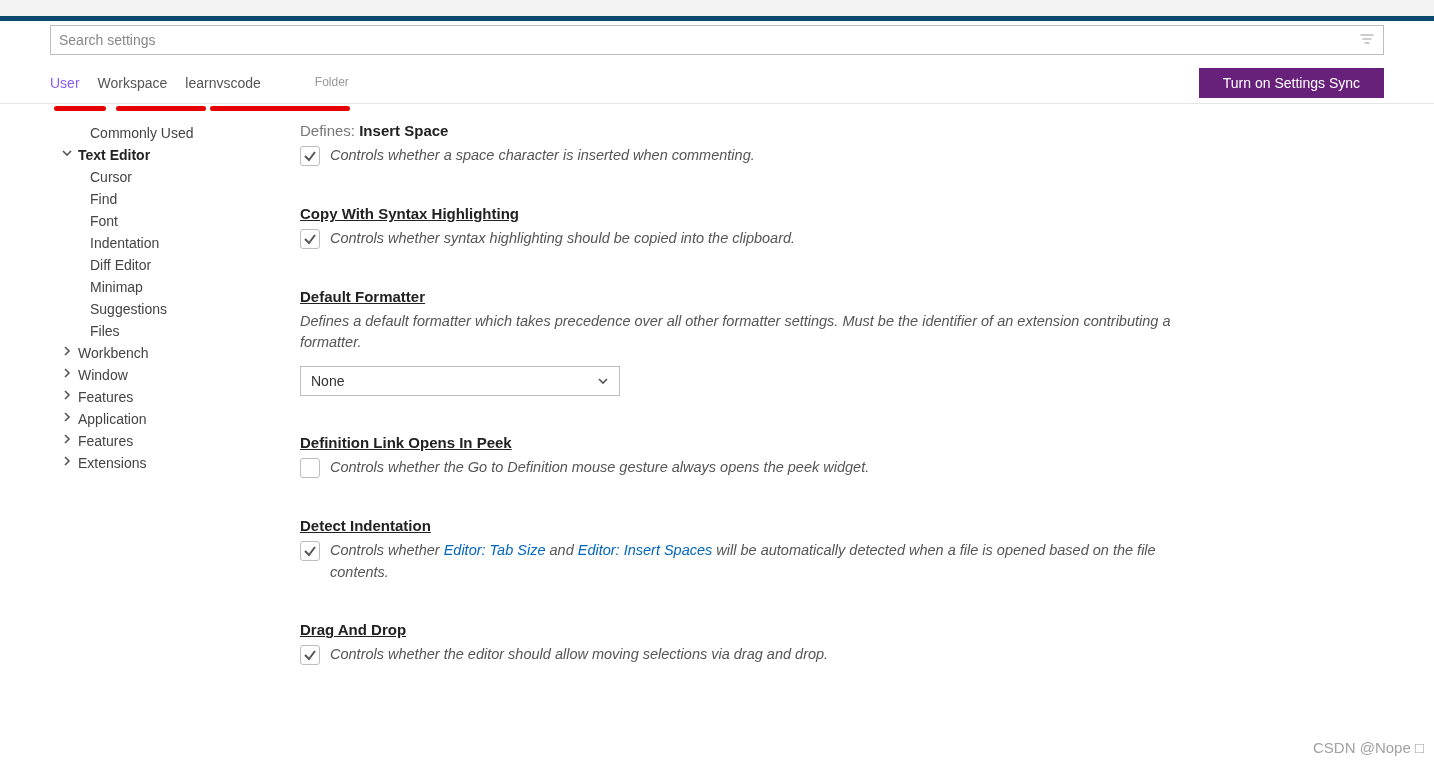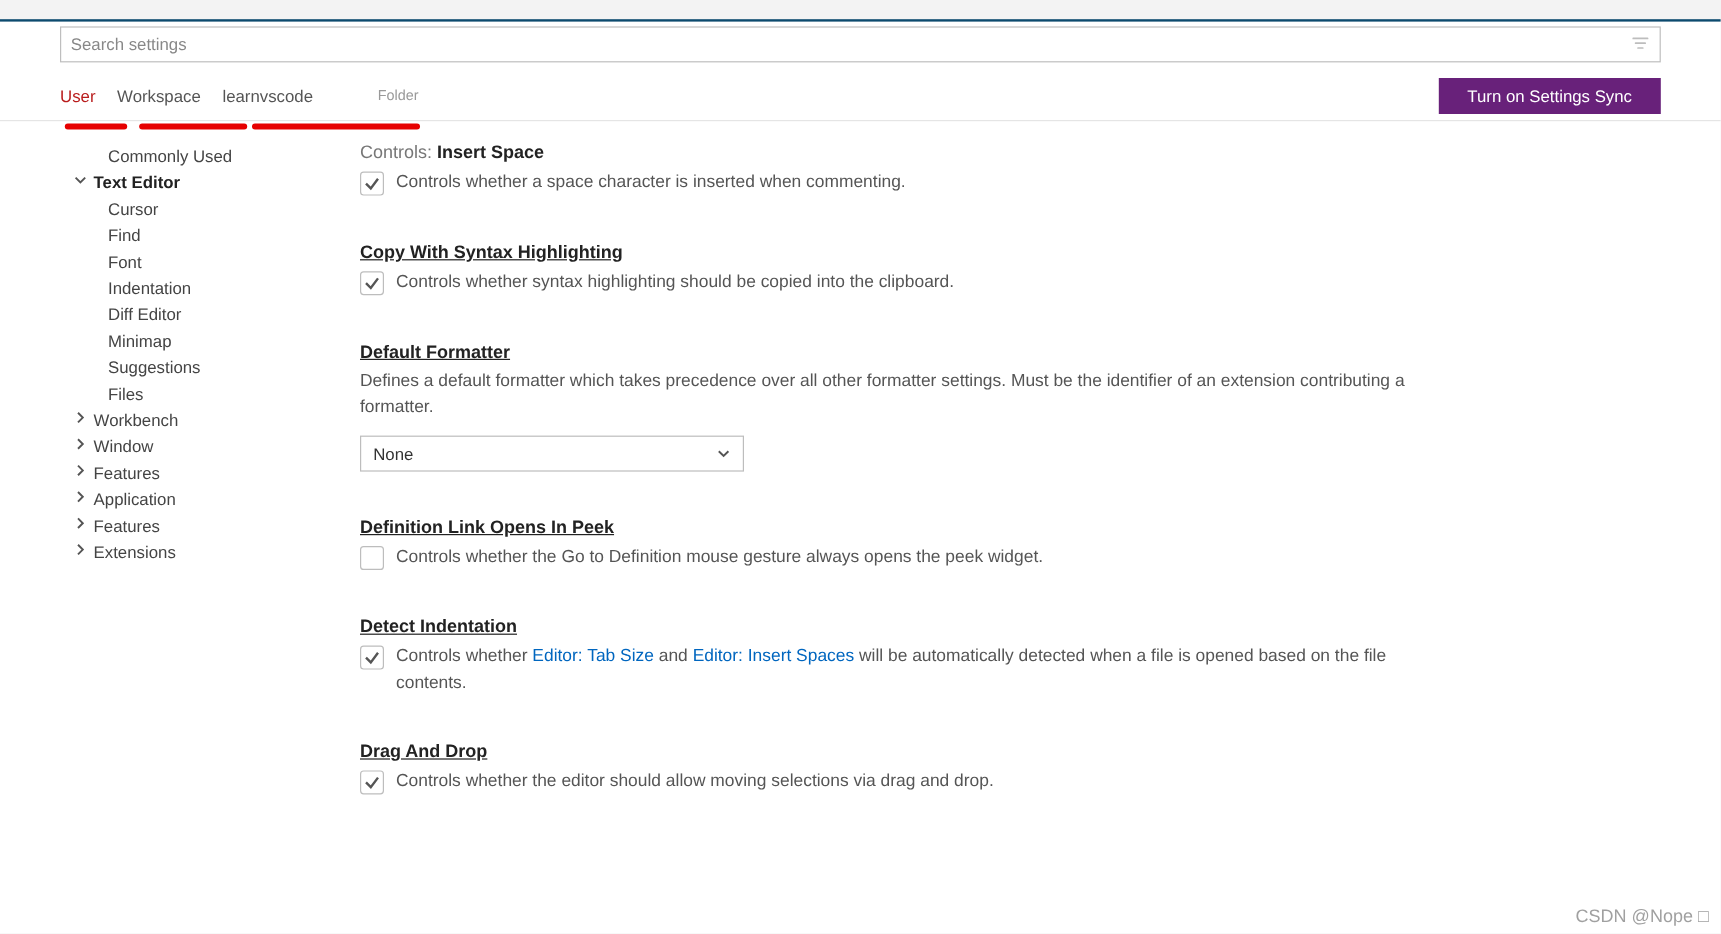--- a/index.html
+++ b/index.html
@@ -1,26 +1,26 @@
 <!DOCTYPE html>
 <html><head>
 <meta charset="utf-8">
 <style>
   * { box-sizing: border-box; margin: 0; padding: 0; }
   html, body { width: 1434px; height: 778px; font-family: "Segoe UI", -apple-system, sans-serif; background: #f3f3f3; color: #333; overflow: hidden; }
   .top-gap { height: 16px; background: #f3f3f3; }
-  .page { background: #fff; height: 762px; border-top: 2px solid #0c4a6e; }
+  .page { background: #fff; height: 762px; border-top: 5px solid #0c4a6e; }
   .search-wrap { padding: 4px 50px 0 50px; }
   .search-box { display: flex; align-items: center; border: 1px solid #bebebe; height: 30px; padding: 0 8px; background: #fff; }
   .search-input { flex: 1; border: none; outline: none; font-size: 14px; color: #333; background: transparent; }
   .search-input::placeholder { color: #888; }
   .filter-icon { width: 16px; height: 16px; opacity: .55; }
   .tabs-row { display: flex; align-items: center; padding: 16px 50px 0 50px; border-bottom: 1px solid #e5e5e5; position: relative; }
   .tab { font-size: 14px; color: #555; padding: 4px 0 12px 0; margin-right: 18px; cursor: pointer; }
-  .tab.active { color: #b91c1c; }
+  .tab.active { color: #8b5cf6; }
   .folder-tag { font-size: 12px; color: #999; margin-left: -8px; margin-bottom: 10px; padding-left: 44px; }
   .sync-btn { margin-left: auto; background: #68217a; color: #fff; border: none; font-size: 14px; padding: 7px 24px; cursor: pointer; position: relative; top: -4px; }
   .underline { position: absolute; bottom: -8px; height: 5px; background: #e60000; border-radius: 3px; }
   .u1 { left: 54px; width: 52px; }
   .u2 { left: 116px; width: 90px; }
   .u3 { left: 210px; width: 140px; }
   .content { display: flex; height: calc(100% - 104px); }
   .sidebar { width: 300px; padding: 18px 8px 8px 60px; font-size: 14px; overflow-y: auto; }
   .tree-item { display: flex; align-items: flex-start; padding: 3px 0; cursor: pointer; color: #444; }
   .tree-item.bold { font-weight: 600; color: #222; }
@@ -29,26 +29,26 @@
   .twisty svg { width: 12px; height: 12px; stroke: #555; stroke-width: 1.6; fill: none; }
   .main { flex: 1; padding: 18px 40px 40px 0; overflow-y: auto; }
   .setting { margin-bottom: 38px; max-width: 900px; }
   .setting-title { font-size: 15px; margin-bottom: 6px; }
   .setting-title .cat { color: #777; }
   .setting-title .name { color: #222; font-weight: 600; }
   .setting-title.nocat .name { color: #222; font-weight: 600; text-decoration: underline; }
   .setting-row { display: flex; align-items: flex-start; gap: 10px; }
   .checkbox { width: 20px; height: 20px; border: 1px solid #bdbdbd; border-radius: 3px; display: inline-flex; align-items: center; justify-content: center; flex-shrink: 0; margin-top: 1px; cursor: pointer; background: #fff; }
   .checkbox svg { width: 14px; height: 14px; stroke: #555; stroke-width: 2; fill: none; }
-  .desc { font-size: 14.5px; color: #555; line-height: 1.5; }
+  .desc { font-size: 14.5px; color: #555; line-height: 1.5; font-style: italic; }
   .desc a { color: #0066bf; text-decoration: none; cursor: pointer; }
   .select { margin-top: 12px; width: 320px; height: 30px; border: 1px solid #bdbdbd; background: #fff; display: flex; align-items: center; padding: 0 10px; font-size: 14px; color: #333; cursor: pointer; }
   .select .sel-val { flex: 1; }
   .select svg { width: 12px; height: 12px; stroke: #555; stroke-width: 1.6; fill: none; }
-  .watermark { position: fixed; right: 10px; bottom: 6px; font-size: 15px; color: rgba(120,120,120,.7); font-family: sans-serif; }
+  .watermark { position: fixed; right: 10px; bottom: 22px; font-size: 15px; color: rgba(120,120,120,.7); font-family: sans-serif; }
 </style>
 </head>
 <body>
 
 <div class="top-gap"></div>
 <div class="page">
 
   <div class="search-wrap">
     <div class="search-box">
       <input class="search-input" placeholder="Search settings" style="">
@@ -153,21 +153,21 @@
               <polyline points="4,2 8,6 4,10"></polyline>
             </svg>
           </span>
         <span>Extensions</span>
       </div>
     </div>
 
     <div class="main">
 
       <div class="setting">
-        <div class="setting-title"><span class="cat">Controls: </span><span class="name">Insert Space</span></div>
+        <div class="setting-title"><span class="cat">Defines: </span><span class="name">Insert Space</span></div>
         <div class="setting-row">
           <span class="checkbox">
               <svg viewBox="0 0 14 14">
                 <polyline points="2,7 6,11 12,3"></polyline>
               </svg>
             </span>
           <span class="desc">Controls whether a space character is inserted when commenting.</span>
         </div>
       </div>
 

